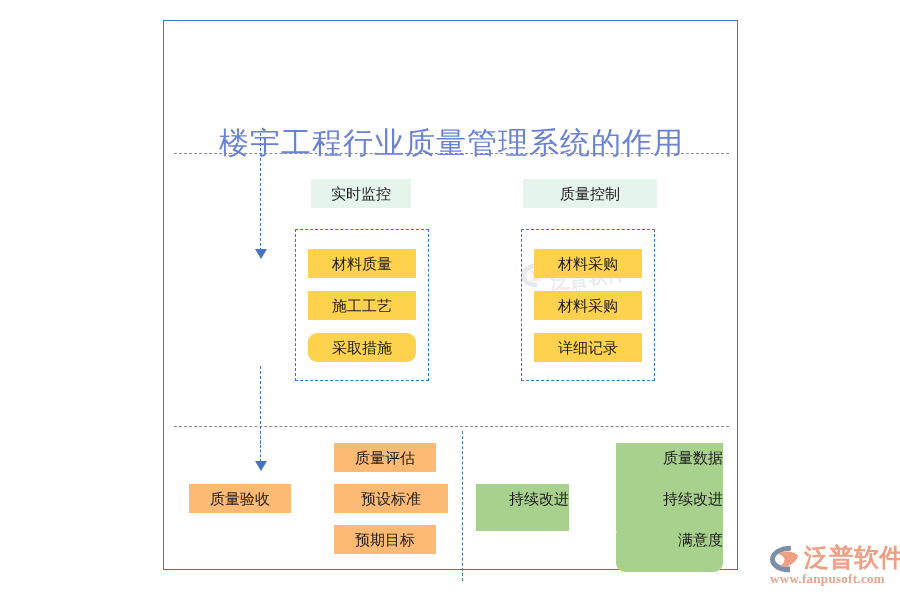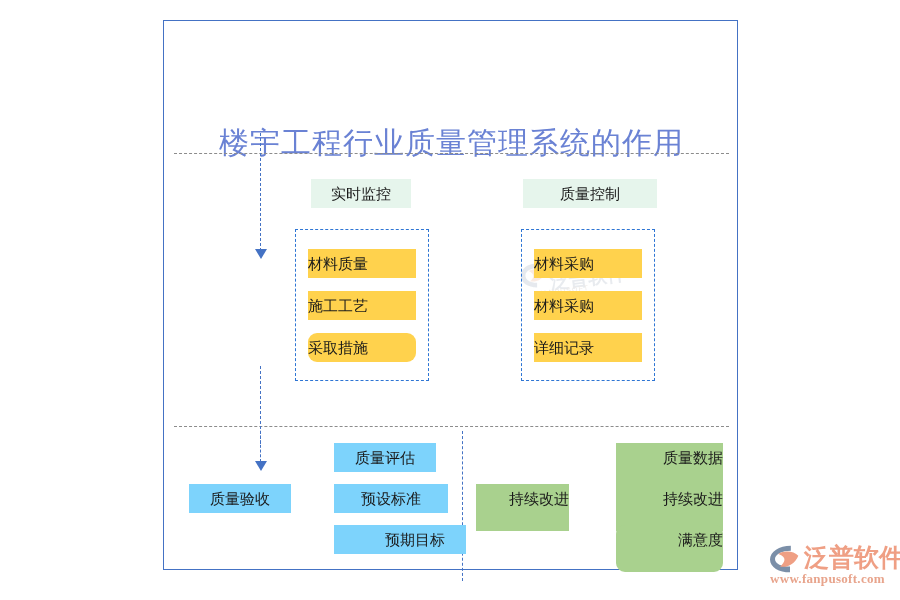--- a/index.html
+++ b/index.html
@@ -94,45 +94,46 @@
   }
   #group-realtime { left: 131px; top: 208px; width: 134px; height: 152px; }
   #group-quality  { left: 357px; top: 208px; width: 134px; height: 152px; }
 
   
   .item-yellow {
     position: absolute;
     width: 108px;
     height: 29px;
     line-height: 29px;
+    text-align: center;
     font-size: 15px;
     color: #1a1a1a;
     background: #ffd24d;
   }
   #item-material-quality  { left: 144px; top: 228px; }
   #item-construction-tech { left: 144px; top: 270px; }
   #item-take-measures     { left: 144px; top: 312px; border-radius: 9px; }
   #item-material-purchase { left: 370px; top: 228px; }
   #item-site-usage        { left: 370px; top: 270px; }
   #item-detailed-record   { left: 370px; top: 312px; }
 
   
   .item-blue {
     position: absolute;
     height: 29px;
     line-height: 29px;
     text-align: center;
     font-size: 15px;
     color: #1a1a1a;
-    background: #7dd3fc;
+    background: #fdba74;
   }
   #item-quality-acceptance { left: 25px;  top: 463px; width: 102px; }
   #item-quality-evaluation { left: 170px; top: 422px; width: 102px; }
   #item-preset-standard    { left: 170px; top: 463px; width: 114px; text-align: center; }
-  #item-expected-goal      { left: 170px; top: 504px; width: 102px; padding-left: 30px; }
+  #item-expected-goal      { left: 170px; top: 504px; width: 102px; }
 
   
   .item-green {
     position: absolute;
     height: 47px;
     line-height: 29px;
     text-align: right;
     font-size: 15px;
     color: #1a1a1a;
     background: #a9d18e;

